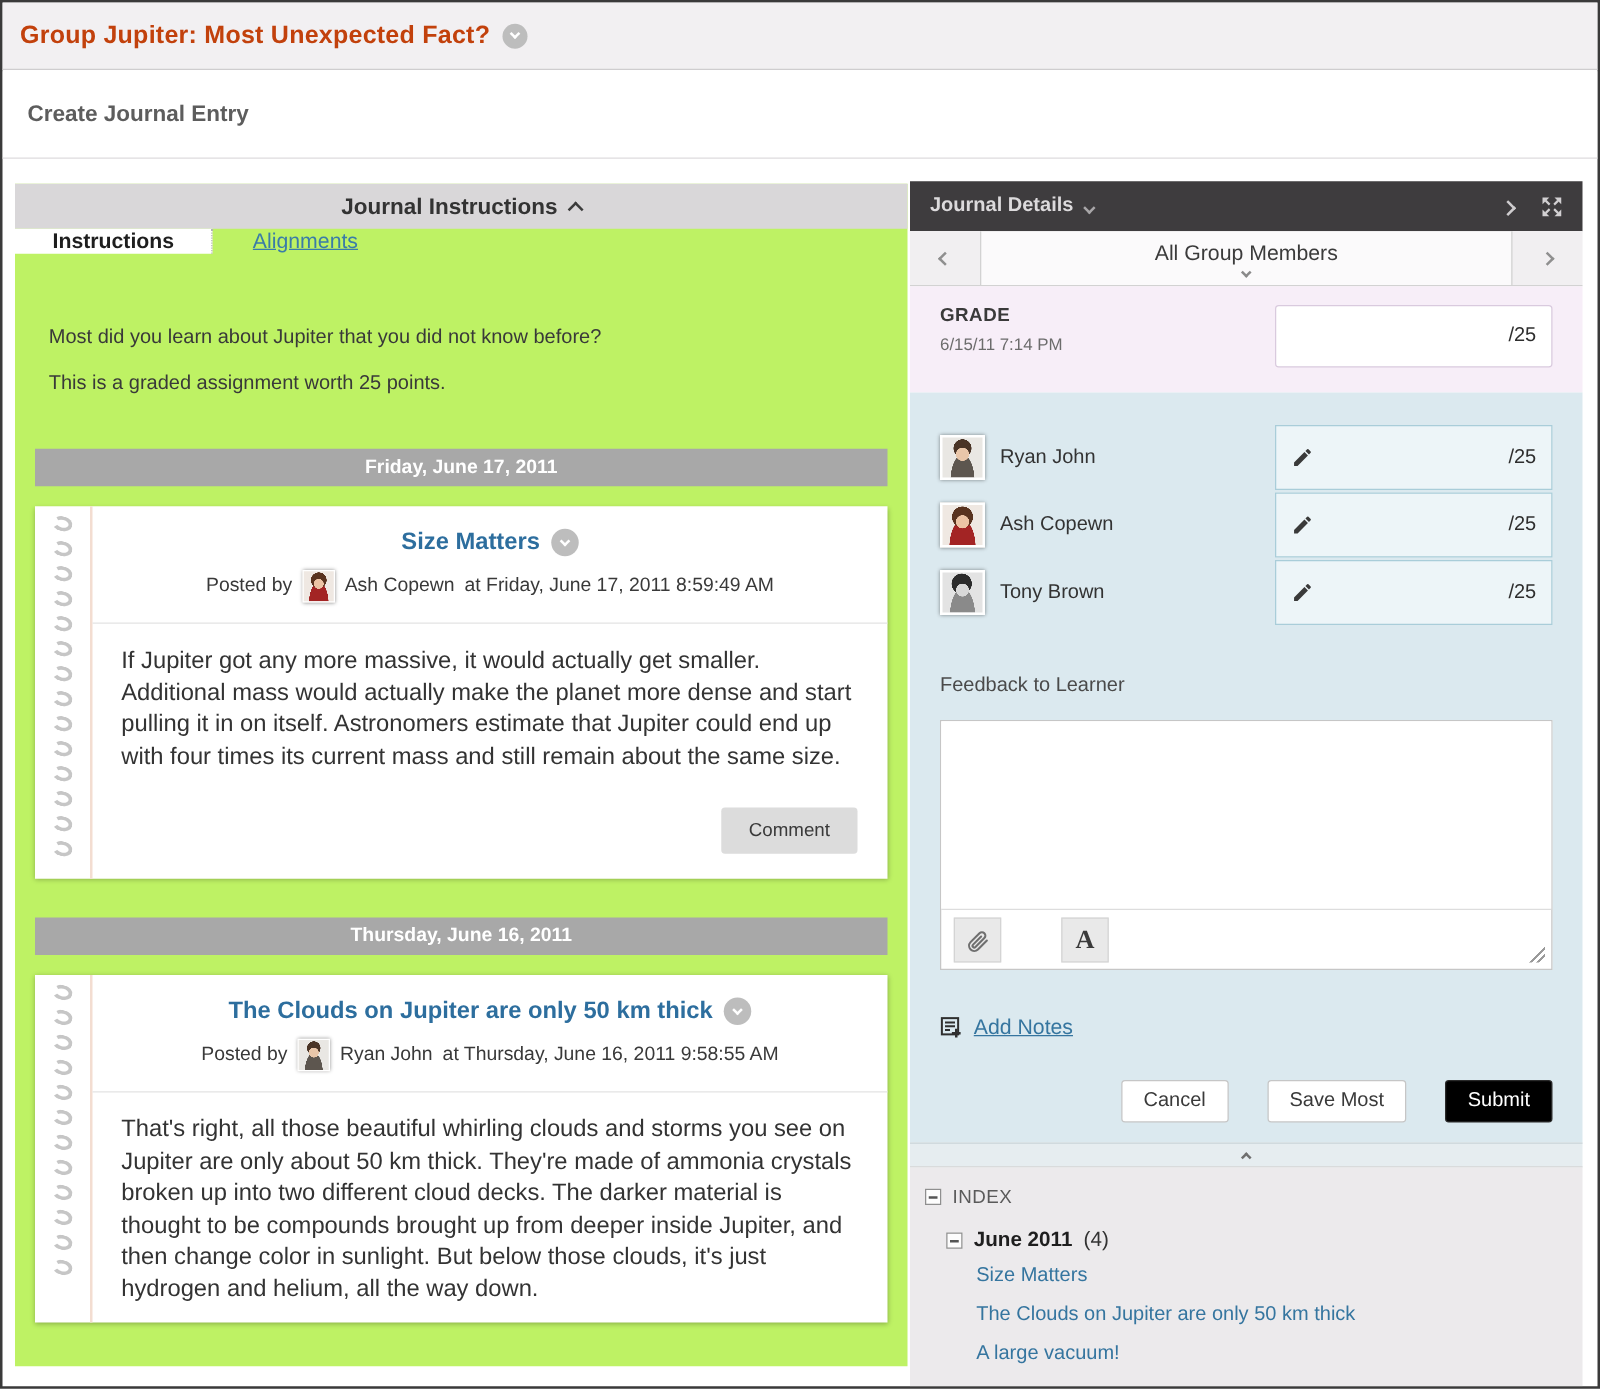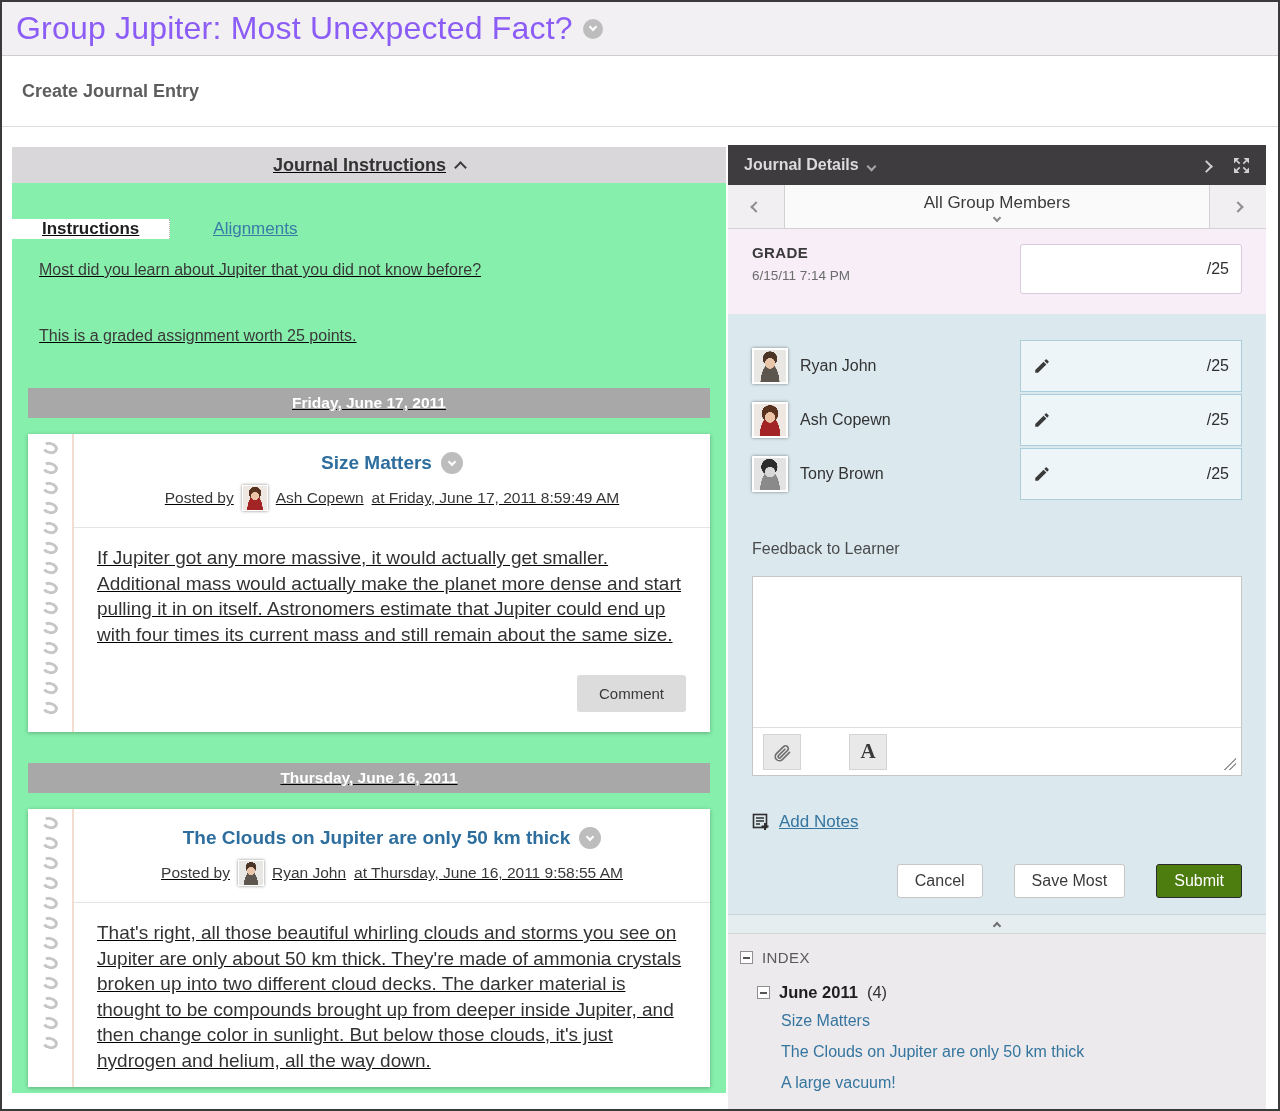--- a/index.html
+++ b/index.html
@@ -3,50 +3,50 @@
 <meta charset="utf-8">
 <style>
   * { box-sizing: border-box; margin: 0; padding: 0; }
   body { background:#fff; font-family:"Liberation Sans", sans-serif; }
   .page { position:relative; width:1280px; height:1111px; border:2px solid #3a3a3a;
           background:#fff; overflow:hidden; }
 
   
   .title-bar { position:absolute; left:0; right:0; top:0; height:54px; background:#f2f0f2;
                border-bottom:1px solid #cfcdcf; display:flex; align-items:center; padding-left:14px; gap:10px; }
-  .title-bar h1 { font-size:32px; font-weight:400; color:#8b5cf6; letter-spacing:.2px; }
+  .title-bar h1 { font-size:20px; font-weight:700; color:#c2410c; letter-spacing:.2px; }
   .circle-chev { width:20px; height:20px; border-radius:50%; background:#bdbdbd;
                  display:inline-flex; align-items:center; justify-content:center; flex:none; cursor:pointer; }
   .circle-chev .chev { border-color:#fff; width:6px; height:6px; margin-top:-3px; }
   .chev { display:inline-block; width:8px; height:8px; border-right:2px solid #666; border-bottom:2px solid #666; }
   .chev.down  { transform:rotate(45deg); }
   .chev.up    { transform:rotate(-135deg); }
   .chev.left  { transform:rotate(135deg); }
   .chev.right { transform:rotate(-45deg); }
 
   .action-bar { position:absolute; left:0; right:0; top:55px; height:70px; background:#fff;
                 border-bottom:1px solid #dedcde; display:flex; align-items:center; padding-left:20px; }
   .create-entry { font-size:18px; font-weight:bold; color:#5d5d5d; cursor:pointer; background:none; border:none;
                   font-family:"Liberation Sans",sans-serif; }
 
   
-  .instructions-panel { position:absolute; left:10px; top:145px; bottom:16px; width:714px; background:#86efac;text-decoration:underline; }
+  .instructions-panel { position:absolute; left:10px; top:145px; bottom:16px; width:714px; background:#bef264; }
   .panel-header { height:36px; background:#d9d7d9; display:flex; align-items:center; justify-content:center; gap:10px; }
   .panel-header span { font-size:18px; font-weight:bold; color:#333; }
   .panel-header .chev { width:9px; height:9px; border-color:#3c3c3c; margin-top:4px; cursor:pointer; }
 
-  .tabs { display:flex; height:56px; align-items:flex-end;gap:11px; }
+  .tabs { display:flex; height:56px; align-items:flex-start; }
   .tab-active { background:#fff; padding:0 30px; display:flex; align-items:center;
                 border-right:1px dotted #b3b3b3; font-size:17px; font-weight:bold; color:#1e1e1e; }
   .tab-link { padding:0 32px; display:flex; align-items:center; font-size:17px; color:#3a7ca8;
               text-decoration:underline; }
 
   .instructions-body { padding:20px 27px 0; }
   .instructions-body p { font-size:16px; color:#393939; line-height:1.35; }
-  .instructions-body p + p { margin-top:44px; }
+  .instructions-body p + p { margin-top:15px; }
 
   .date-bar { margin:0 16px; height:30px; background:#a8a8a8; color:#fff; font-size:15.5px; font-weight:bold;
               display:flex; align-items:center; justify-content:center; }
   .date-bar.first { margin-top:42px; }
   .date-bar.second { margin-top:31px; }
 
   .entry-card { margin:16px 16px 0; background:#fff; display:flex; box-shadow:0 1px 4px rgba(0,0,0,.28); }
   .binding { width:44px; flex:none; display:flex; flex-direction:column; align-items:center; gap:8px;
              padding-top:8px; overflow:hidden; }
   .ring { flex:none; width:16px; height:12px; border:3px solid #c6c6c6; border-left-color:transparent;
@@ -132,21 +132,21 @@
   .format-a { font-family:"Liberation Serif",serif; font-size:21px; font-weight:bold; color:#3a3a3a; }
   .resize-handle { position:absolute; right:5px; bottom:5px; width:13px; height:13px; cursor:nwse-resize;
      background:linear-gradient(135deg, transparent 52%, #9a9a9a 52% 60%, transparent 60% 72%, #9a9a9a 72% 80%, transparent 80%); }
 
   .add-notes-row { margin-top:36px; display:flex; align-items:center; gap:9px; }
   .add-notes-link { font-size:17px; color:#35759f; text-decoration:underline; }
 
   .buttons-row { margin-top:32px; display:flex; justify-content:flex-end; gap:7px; }
   .btn { height:34px; padding:0 17px; font-size:16px; border-radius:3px; border:1px solid #c6c6c6;
          background:#fff; color:#3a3a3a; font-family:"Liberation Sans",sans-serif; cursor:pointer;margin-left:24px; }
-  .btn-submit { background:#4d7c0f; border-color:#2a2a2a; color:#fff; }
+  .btn-submit { background:#000000; border-color:#2a2a2a; color:#fff; }
 
   .caret-band { height:20px; flex:none; background:#e6edf0; border-top:1px solid #c9d3d7;
                 border-bottom:1px solid #d5d5d5; display:flex; align-items:center; justify-content:center;
                 cursor:pointer; }
   .caret-band .chev { width:6px; height:6px; border-color:#6f6f6f; margin-top:3px; }
 
   .index-section { flex:1; min-height:0; background:#eceaec; padding:15px 12px; overflow:hidden; }
   .index-row { display:flex; align-items:center; gap:9px; }
   .index-title { font-size:15px; color:#5a5a5a; letter-spacing:.4px; }
   .minus-box { width:13px; height:13px; flex:none; border:1px solid #8f8f8f; background:#fdfdfd;

